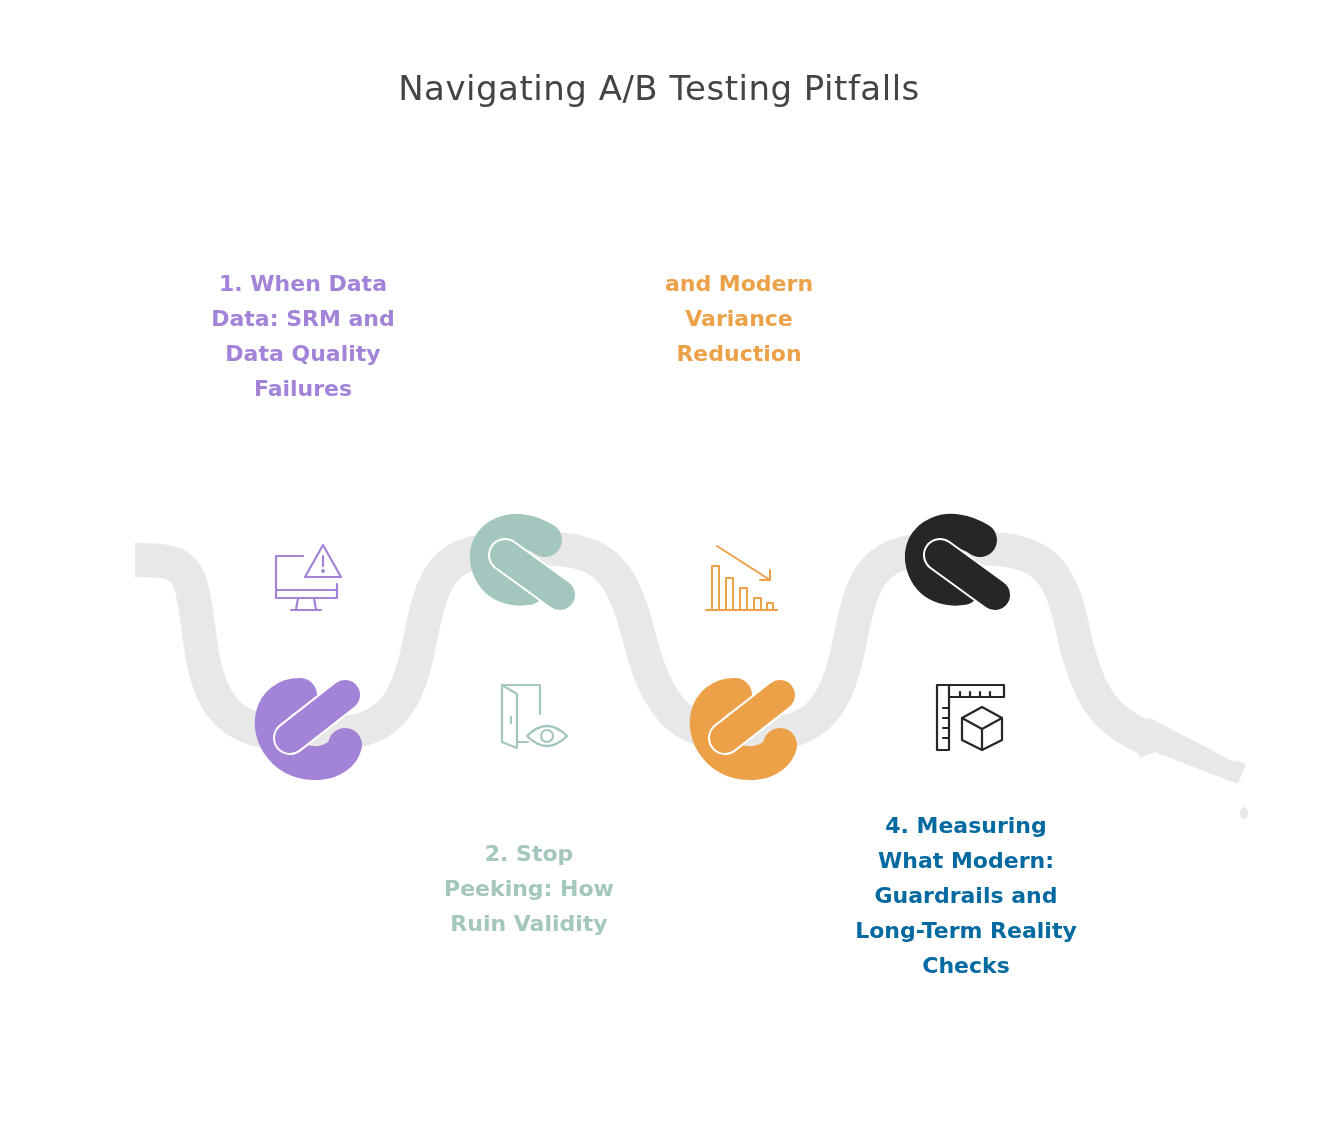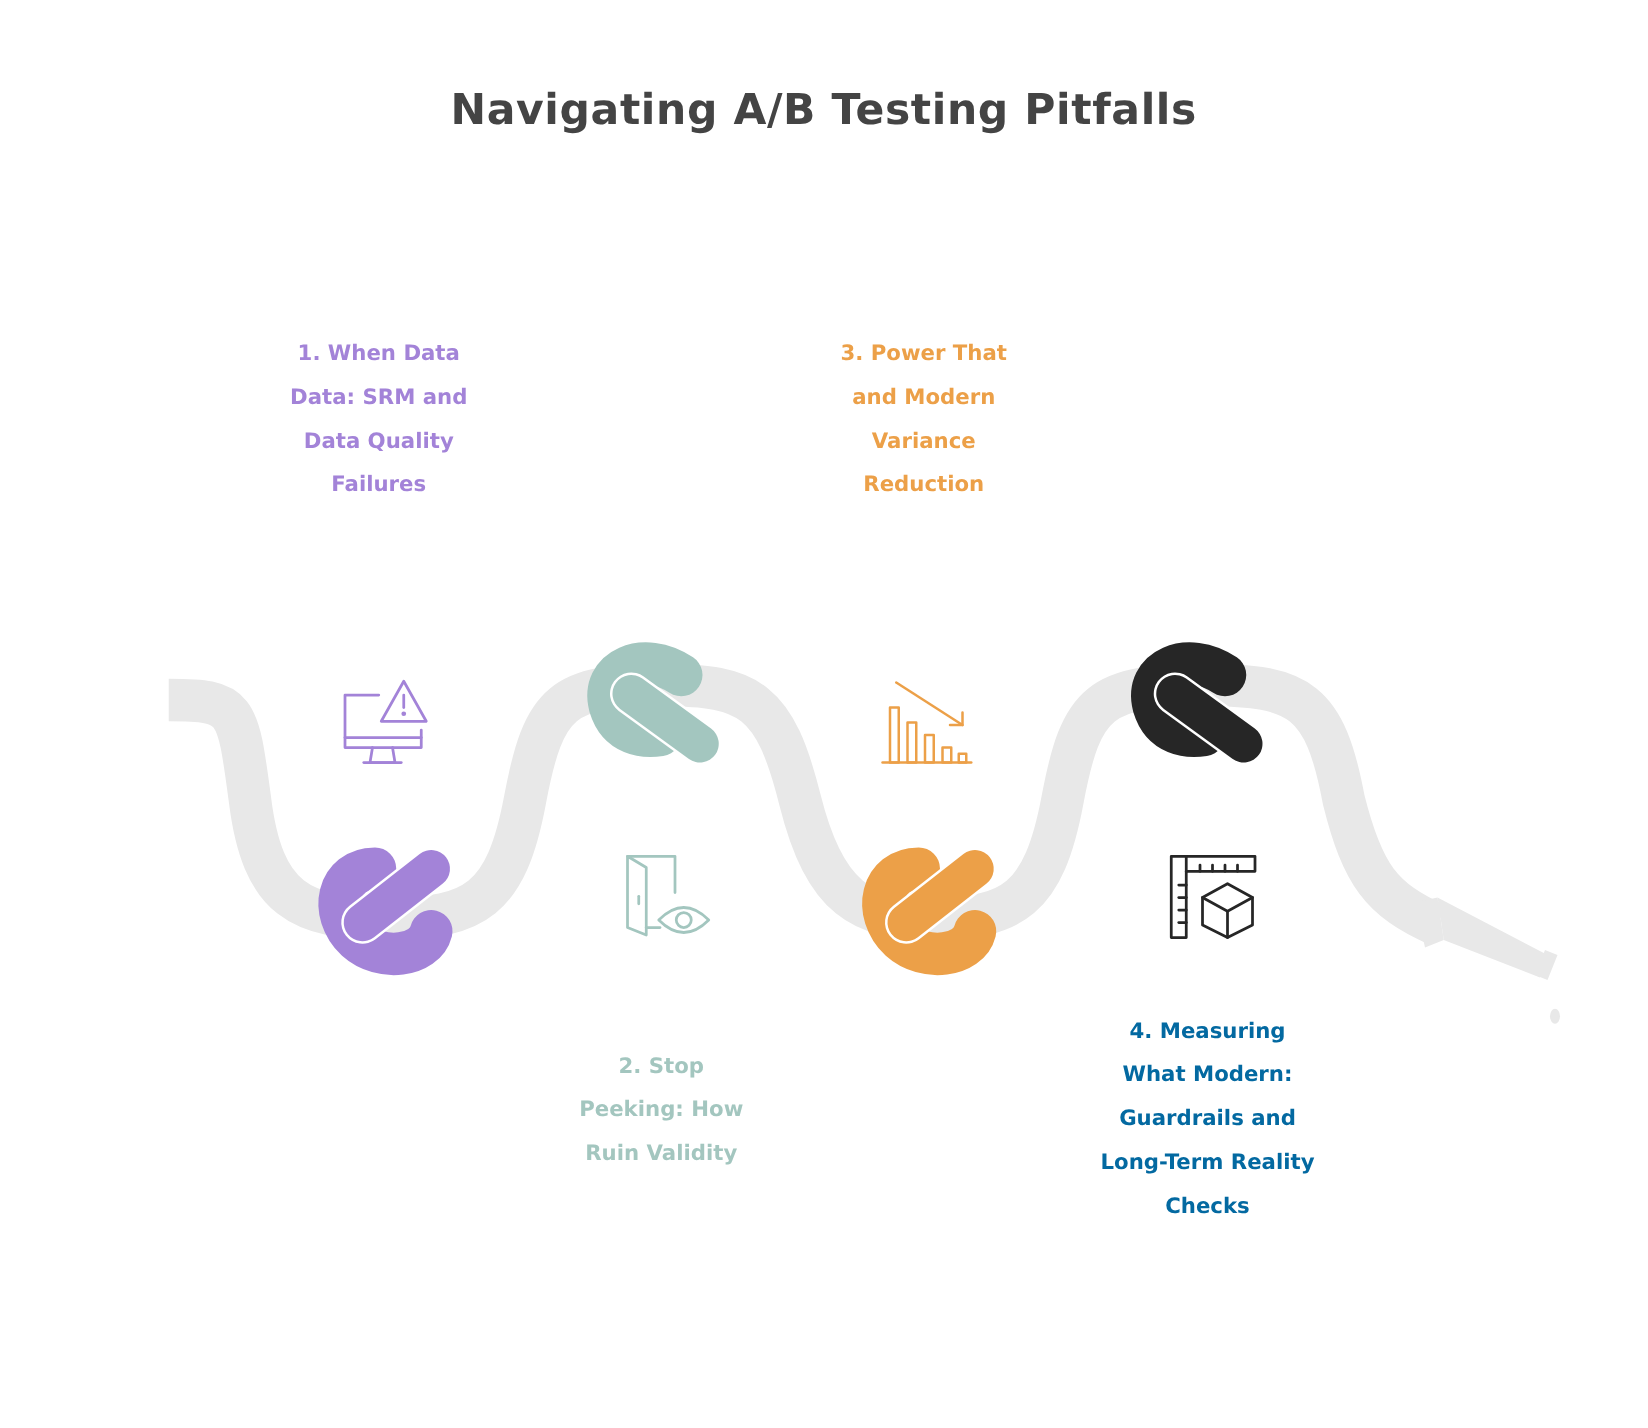--- a/index.html
+++ b/index.html
@@ -1,20 +1,20 @@
 <!DOCTYPE html>
 <html><head>
 <meta charset="utf-8">
 <style>
   html, body { margin:0; padding:0; background:#ffffff; }
   body { width:1318px; height:1142px; position:relative; overflow:hidden;
          font-family:"DejaVu Sans", sans-serif; }
   .title { position:absolute; left:0; width:1318px; top:68px; text-align:center;
-           font-size:34px; font-weight:bold; color:#444444; letter-spacing:0.5px; }
-  .label { position:absolute; text-align:center; font-weight:bold; font-size:17px;
+           font-size:34px; font-weight:normal; color:#444444; letter-spacing:0.5px; }
+  .label { position:absolute; text-align:center; font-weight:bold; font-size:22px;
            line-height:35px; }
   .label span { display:block; }
   svg.diagram { position:absolute; left:0; top:0; }
 </style>
 </head>
 <body>
 
 <div class="title">Navigating A/B Testing Pitfalls</div>
 
 <svg class="diagram" width="1318" height="1142" viewBox="0 0 1318 1142">
@@ -110,21 +110,20 @@
   <span>Failures</span>
 </div>
 
 <div class="label" style="left:398px; width:262px; top:808px; color:#a3c6bf;margin-top:28px;">
   <span>2. Stop</span>
   <span>Peeking: How</span>
   <span>Ruin Validity</span>
 </div>
 
 <div class="label" style="left:600px; width:278px; top:266px; color:#eca048;">
-  <span>3. Power That</span>
   <span>and Modern</span>
   <span>Variance</span>
   <span>Reduction</span>
 </div>
 
 <div class="label" style="left:810px; width:312px; top:808px; color:#0369a1;">
   <span>4. Measuring</span>
   <span>What Modern:</span>
   <span>Guardrails and</span>
   <span>Long-Term Reality</span>

